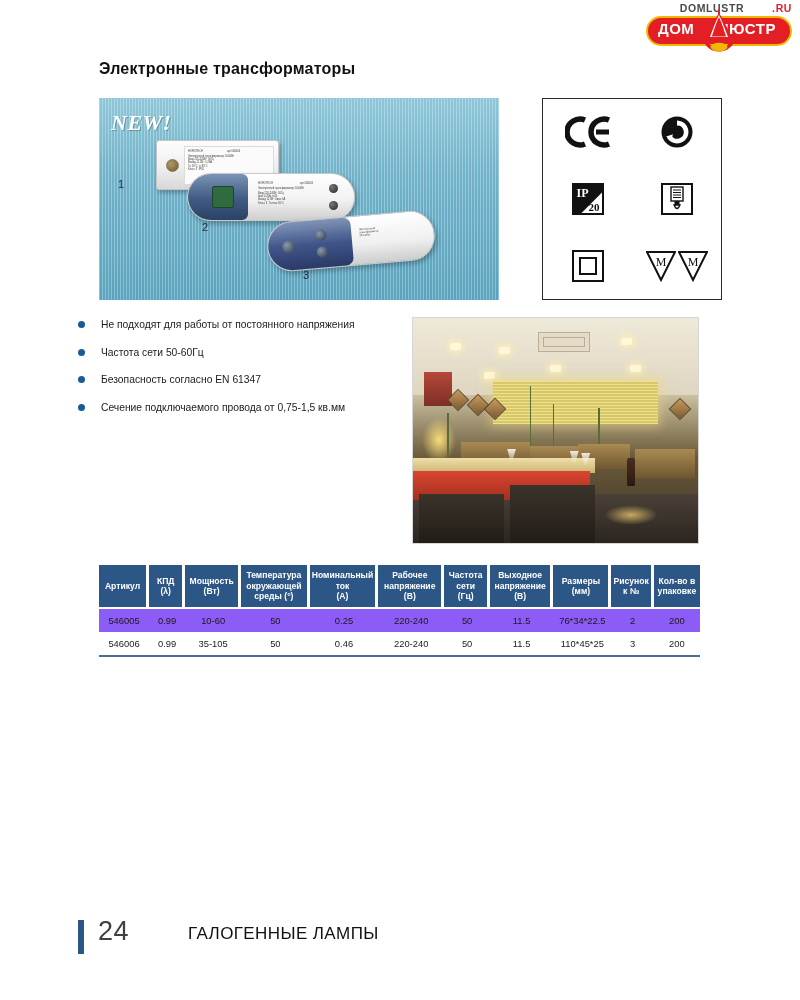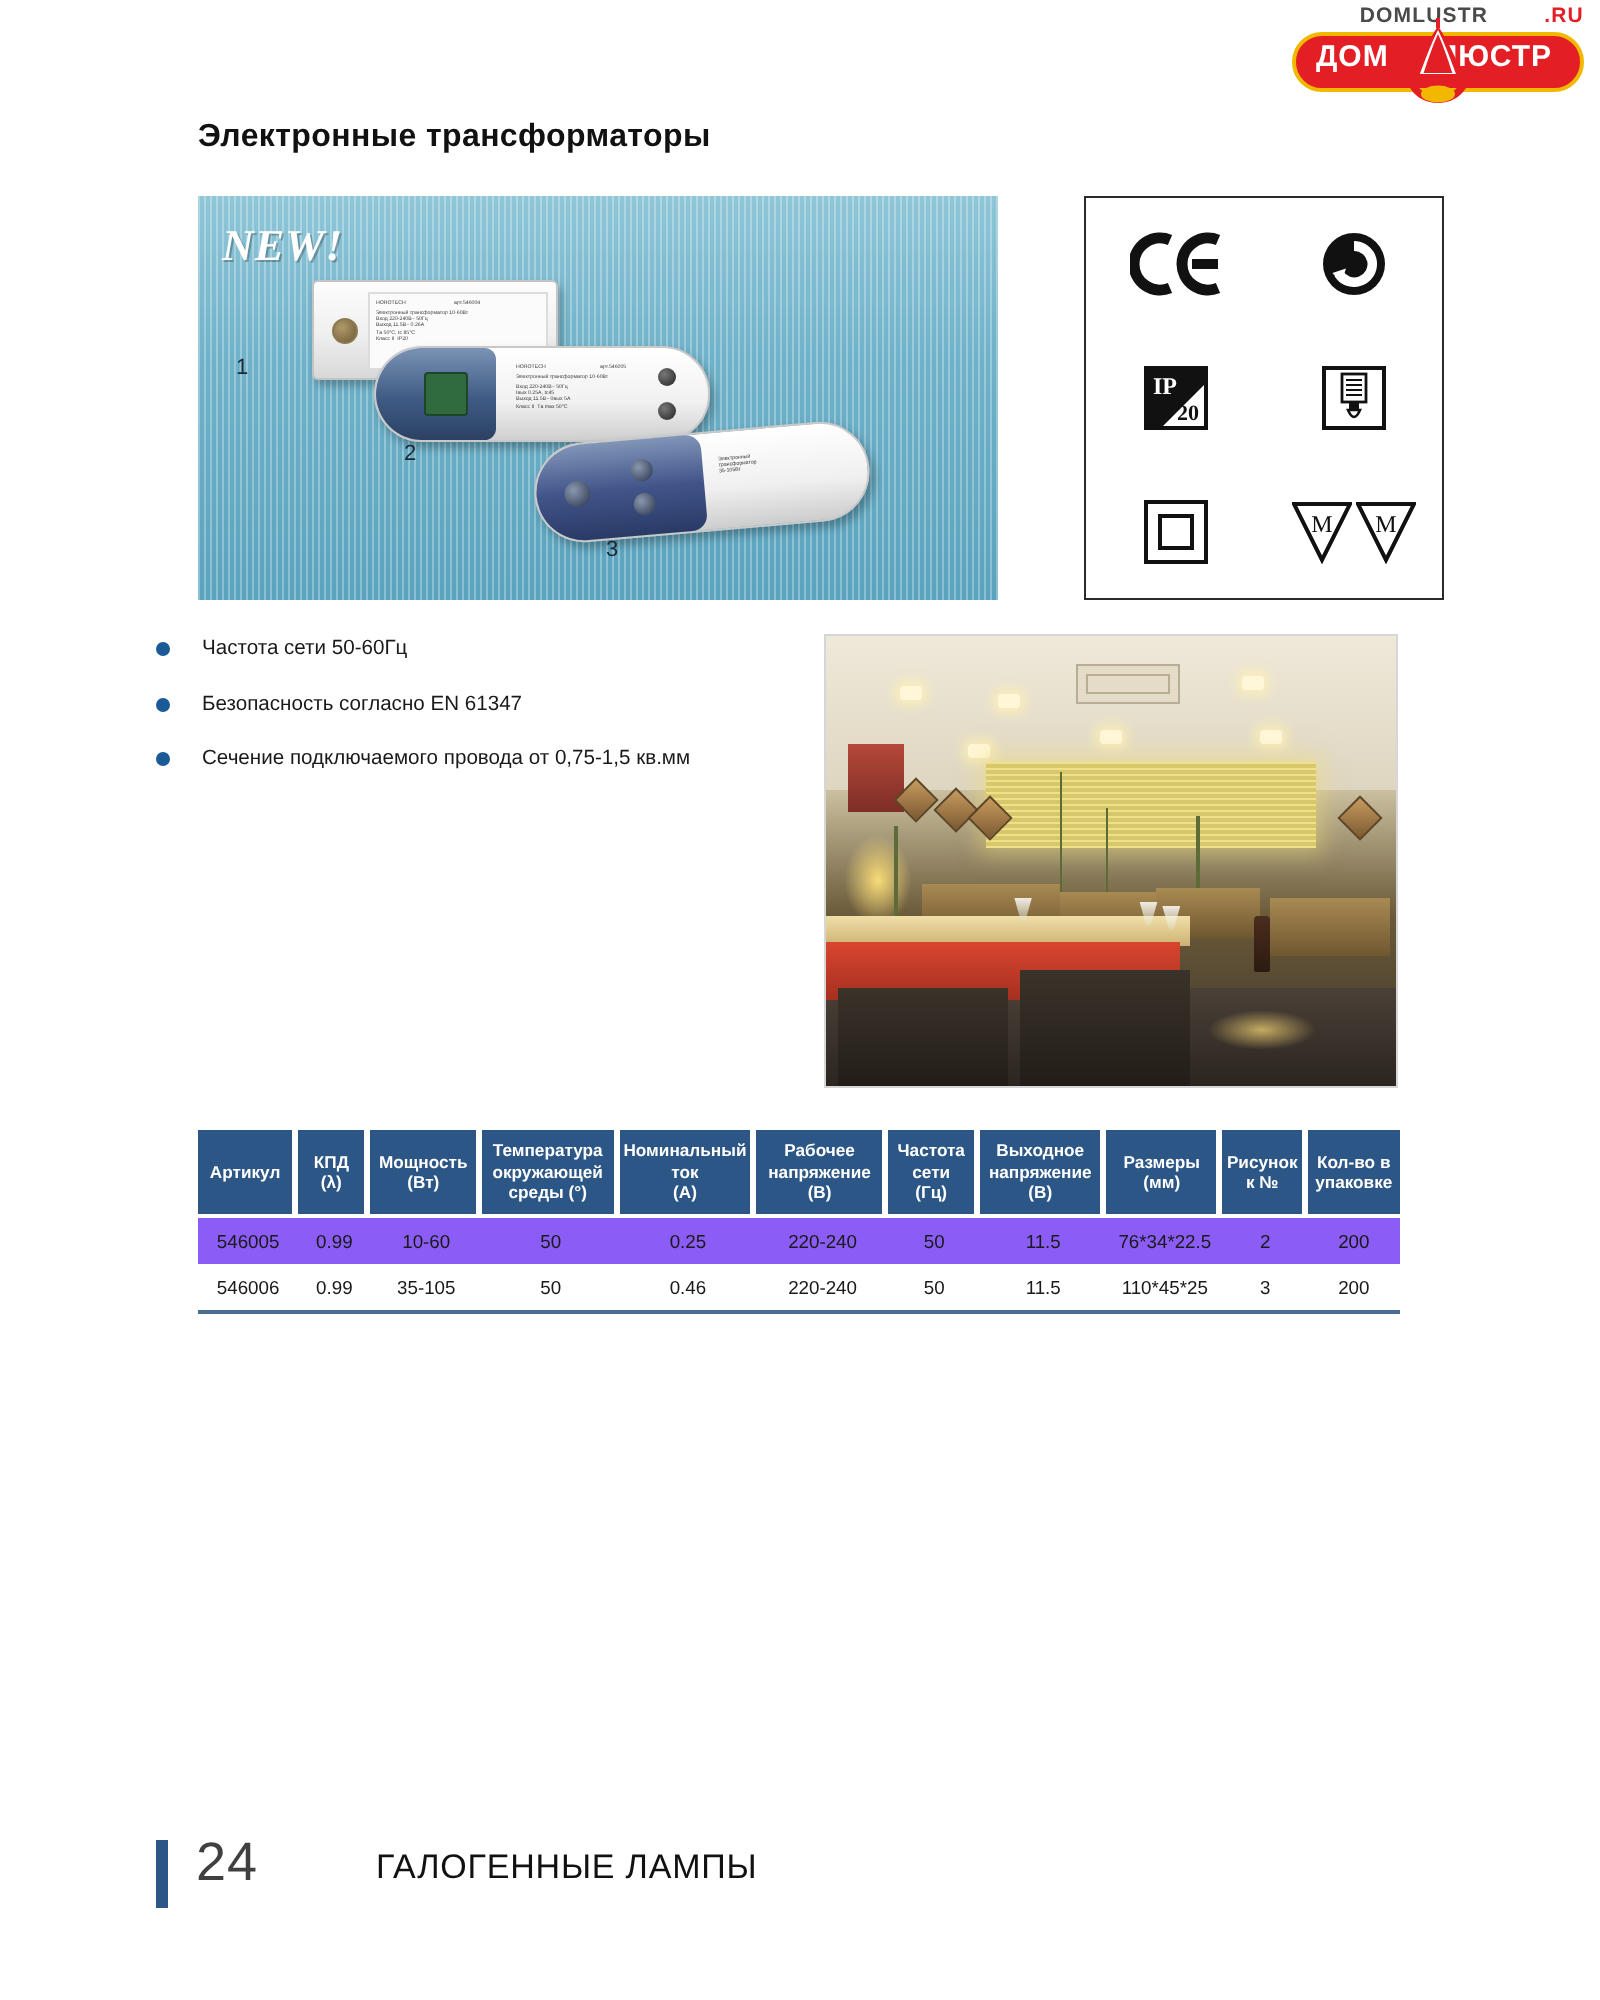--- a/index.html
+++ b/index.html
@@ -327,20 +327,21 @@
         <svg width="30" height="32" viewBox="0 0 30 32">
           <path d="M1 2 L29 2 L15 30 Z" fill="none" stroke="#111" stroke-width="2"></path>
           <text x="15" y="16" font-size="12" font-family="Liberation Serif, serif" text-anchor="middle" fill="#111">M</text>
         </svg>
       </div>
     </div>
   </div>
 </div>
 
 <div class="features">
+  <div class="feat"><span class="bullet"></span><span>Не подходят для работы от постоянного напряжения</span></div>
   <div class="feat"><span class="bullet"></span><span>Частота сети 50-60Гц</span></div>
   <div class="feat"><span class="bullet"></span><span>Безопасность согласно EN 61347</span></div>
   <div class="feat"><span class="bullet"></span><span>Сечение подключаемого провода от 0,75-1,5 кв.мм</span></div>
 </div>
 
 <div class="interior">
   <div class="int-ceiling"></div>
   <div class="int-vent"></div>
   <div class="int-downlight" style="left:13%; top:11%;"></div>
   <div class="int-downlight" style="left:30%; top:13%;"></div>

